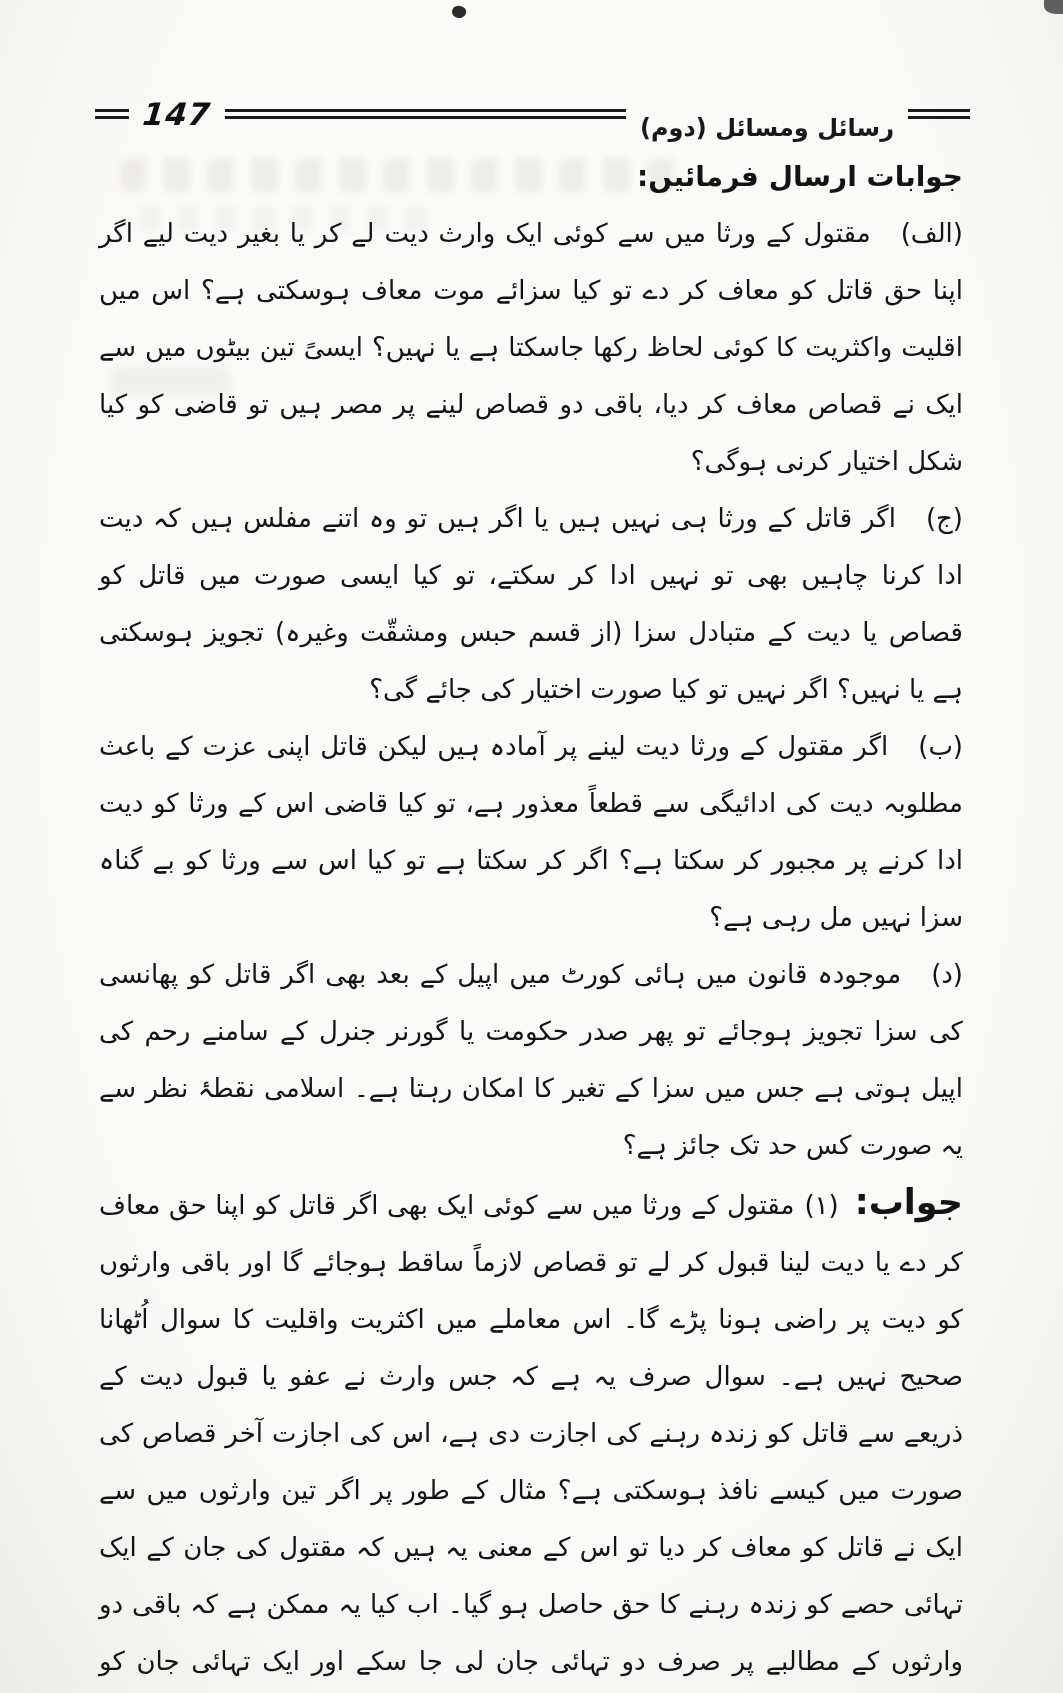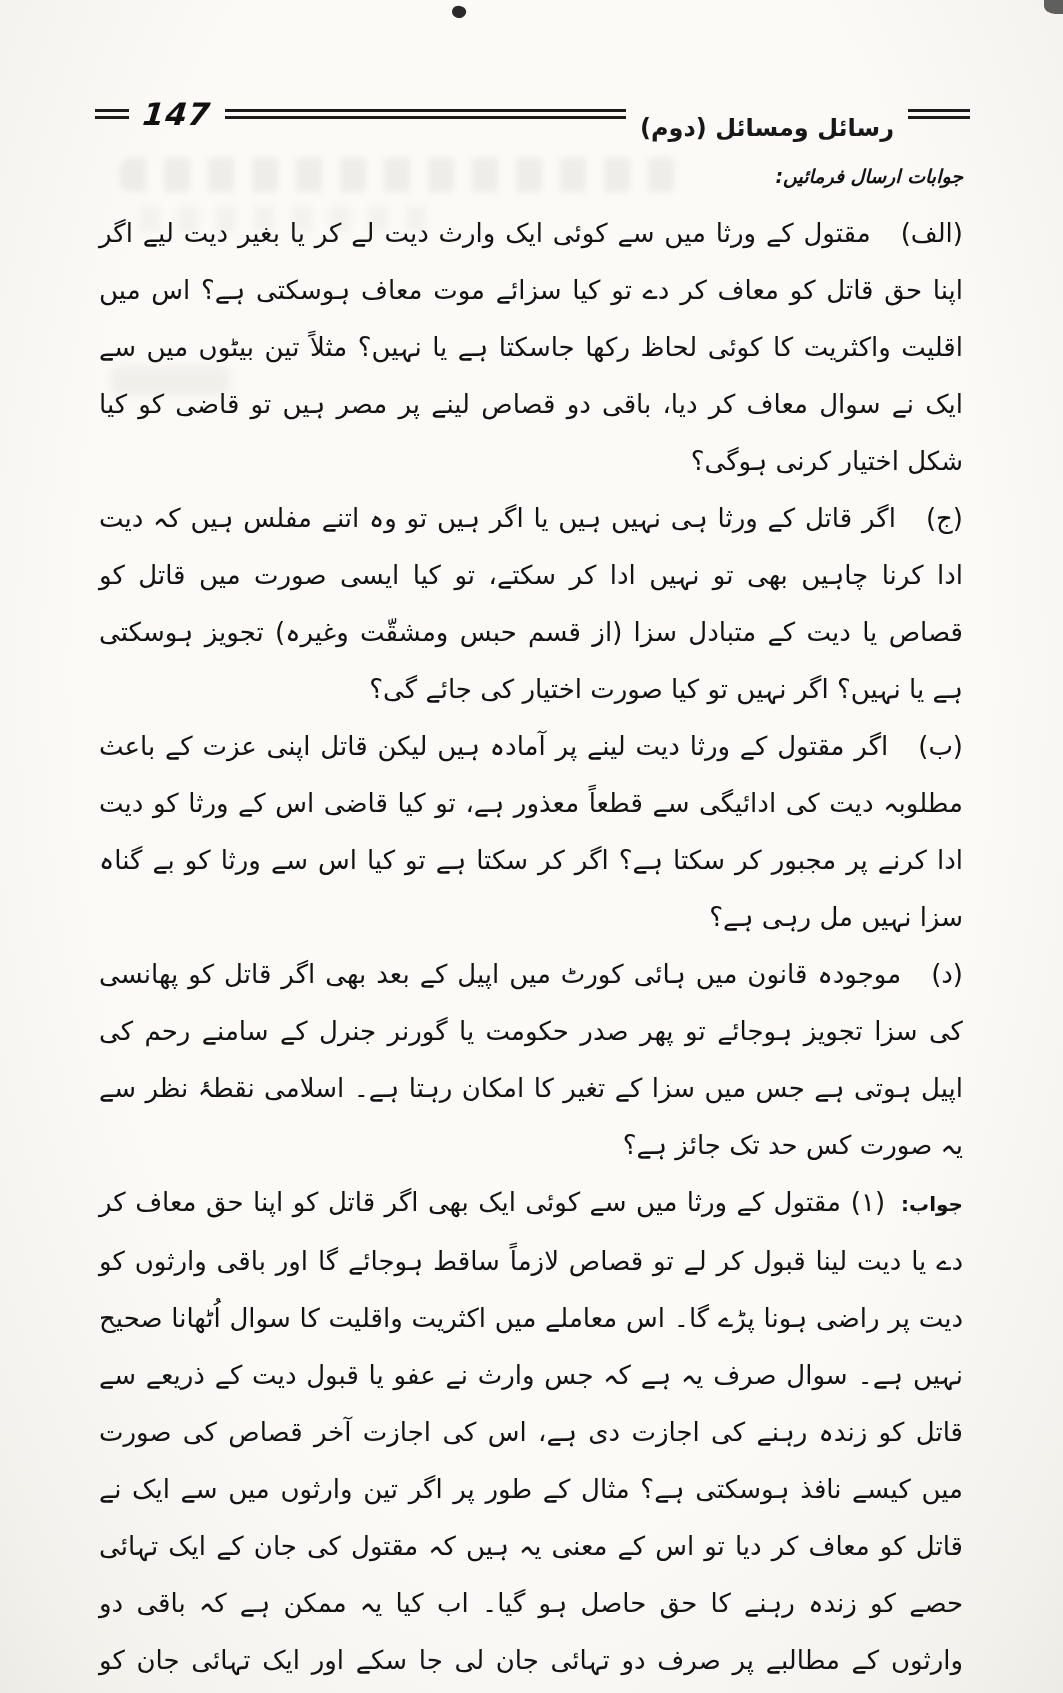--- a/index.html
+++ b/index.html
@@ -62,31 +62,30 @@
     left:99px;
     direction:rtl;
     text-align:justify;
     font-size:26px;
     line-height:57px;
     color:#131313;
   }
   .content p{margin:0;}
   .intro{
     font-weight:bold;
-    font-size:19px;
-    font-style:italic;
+    font-size:28px;
   }
   .q-label{
     white-space:nowrap;
     margin-left:30px; 
   }
   .q-label-wide{margin-left:30px;}
   .answer-label{
     font-weight:bold;
-    font-size:20px;
+    font-size:35px;
     margin-left:16px;
     white-space:nowrap;
   }
   .answer-number{margin-left:10px;white-space:nowrap;}
 
   
   .artifact{position:absolute;pointer-events:none;}
   .dot-top{
     top:6px;left:452px;width:14px;height:12px;
     background:#2a2a2a;border-radius:50% 40% 55% 45%;
@@ -128,21 +127,21 @@
     <div class="page-number">147</div>
     <div class="dbl-rule rule-mid"></div>
     <div class="book-title">رسائل ومسائل (دوم)</div>
     <div class="dbl-rule rule-right"></div>
   </div>
 
   <div class="content">
 
     <p class="intro">جوابات ارسال فرمائیں:</p>
 
-    <p><span class="q-label">(الف)</span><span>مقتول کے ورثا میں سے کوئی ایک وارث دیت لے کر یا بغیر دیت لیے اگر اپنا حق قاتل کو معاف کر دے تو کیا سزائے موت معاف ہوسکتی ہے؟ اس میں اقلیت واکثریت کا کوئی لحاظ رکھا جاسکتا ہے یا نہیں؟ مثلاً تین بیٹوں میں سے ایک نے سوال معاف کر دیا، باقی دو قصاص لینے پر مصر ہیں تو قاضی کو کیا شکل اختیار کرنی ہوگی؟</span></p>
+    <p><span class="q-label">(الف)</span><span>مقتول کے ورثا میں سے کوئی ایک وارث دیت لے کر یا بغیر دیت لیے اگر اپنا حق قاتل کو معاف کر دے تو کیا سزائے موت معاف ہوسکتی ہے؟ اس میں اقلیت واکثریت کا کوئی لحاظ رکھا جاسکتا ہے یا نہیں؟ ایسیً تین بیٹوں میں سے ایک نے قصاص معاف کر دیا، باقی دو قصاص لینے پر مصر ہیں تو قاضی کو کیا شکل اختیار کرنی ہوگی؟</span></p>
 
     <p><span class="q-label">(ج)</span><span>اگر قاتل کے ورثا ہی نہیں ہیں یا اگر ہیں تو وہ اتنے مفلس ہیں کہ دیت ادا کرنا چاہیں بھی تو نہیں ادا کر سکتے، تو کیا ایسی صورت میں قاتل کو قصاص یا دیت کے متبادل سزا (از قسم حبس ومشقّت وغیرہ) تجویز ہوسکتی ہے یا نہیں؟ اگر نہیں تو کیا صورت اختیار کی جائے گی؟</span></p>
 
     <p><span class="q-label">(ب)</span><span>اگر مقتول کے ورثا دیت لینے پر آمادہ ہیں لیکن قاتل اپنی عزت کے باعث مطلوبہ دیت کی ادائیگی سے قطعاً معذور ہے، تو کیا قاضی اس کے ورثا کو دیت ادا کرنے پر مجبور کر سکتا ہے؟ اگر کر سکتا ہے تو کیا اس سے ورثا کو بے گناہ سزا نہیں مل رہی ہے؟</span></p>
 
     <p><span class="q-label q-label-wide">(د)</span><span>موجودہ قانون میں ہائی کورٹ میں اپیل کے بعد بھی اگر قاتل کو پھانسی کی سزا تجویز ہوجائے تو پھر صدر حکومت یا گورنر جنرل کے سامنے رحم کی اپیل ہوتی ہے جس میں سزا کے تغیر کا امکان رہتا ہے۔ اسلامی نقطۂ نظر سے یہ صورت کس حد تک جائز ہے؟</span></p>
 
     <p><span class="answer-label">جواب:</span><span class="answer-number">(۱)</span><span>مقتول کے ورثا میں سے کوئی ایک بھی اگر قاتل کو اپنا حق معاف کر دے یا دیت لینا قبول کر لے تو قصاص لازماً ساقط ہوجائے گا اور باقی وارثوں کو دیت پر راضی ہونا پڑے گا۔ اس معاملے میں اکثریت واقلیت کا سوال اُٹھانا صحیح نہیں ہے۔ سوال صرف یہ ہے کہ جس وارث نے عفو یا قبول دیت کے ذریعے سے قاتل کو زندہ رہنے کی اجازت دی ہے، اس کی اجازت آخر قصاص کی صورت میں کیسے نافذ ہوسکتی ہے؟ مثال کے طور پر اگر تین وارثوں میں سے ایک نے قاتل کو معاف کر دیا تو اس کے معنی یہ ہیں کہ مقتول کی جان کے ایک تہائی حصے کو زندہ رہنے کا حق حاصل ہو گیا۔ اب کیا یہ ممکن ہے کہ باقی دو وارثوں کے مطالبے پر صرف دو تہائی جان لی جا سکے اور ایک تہائی جان کو زندہ رہنے دیا جائے؟ اگر یہ ممکن نہیں ہے تو لامحالہ باقی دو وارثوں کو قبول دیت پر مجبور ہونا پڑے گا۔ یہی رائے ہے جو حضرت عبداللہؓ بن مسعود نے اس طرح کے ایک مقدمے میں ظاہر کی تھی اور حضرت عمرؓ نے اسی پر فیصلہ فرمایا۔ چنانچہ مبسوط میں ہے:</span> </p>
 
   </div>

